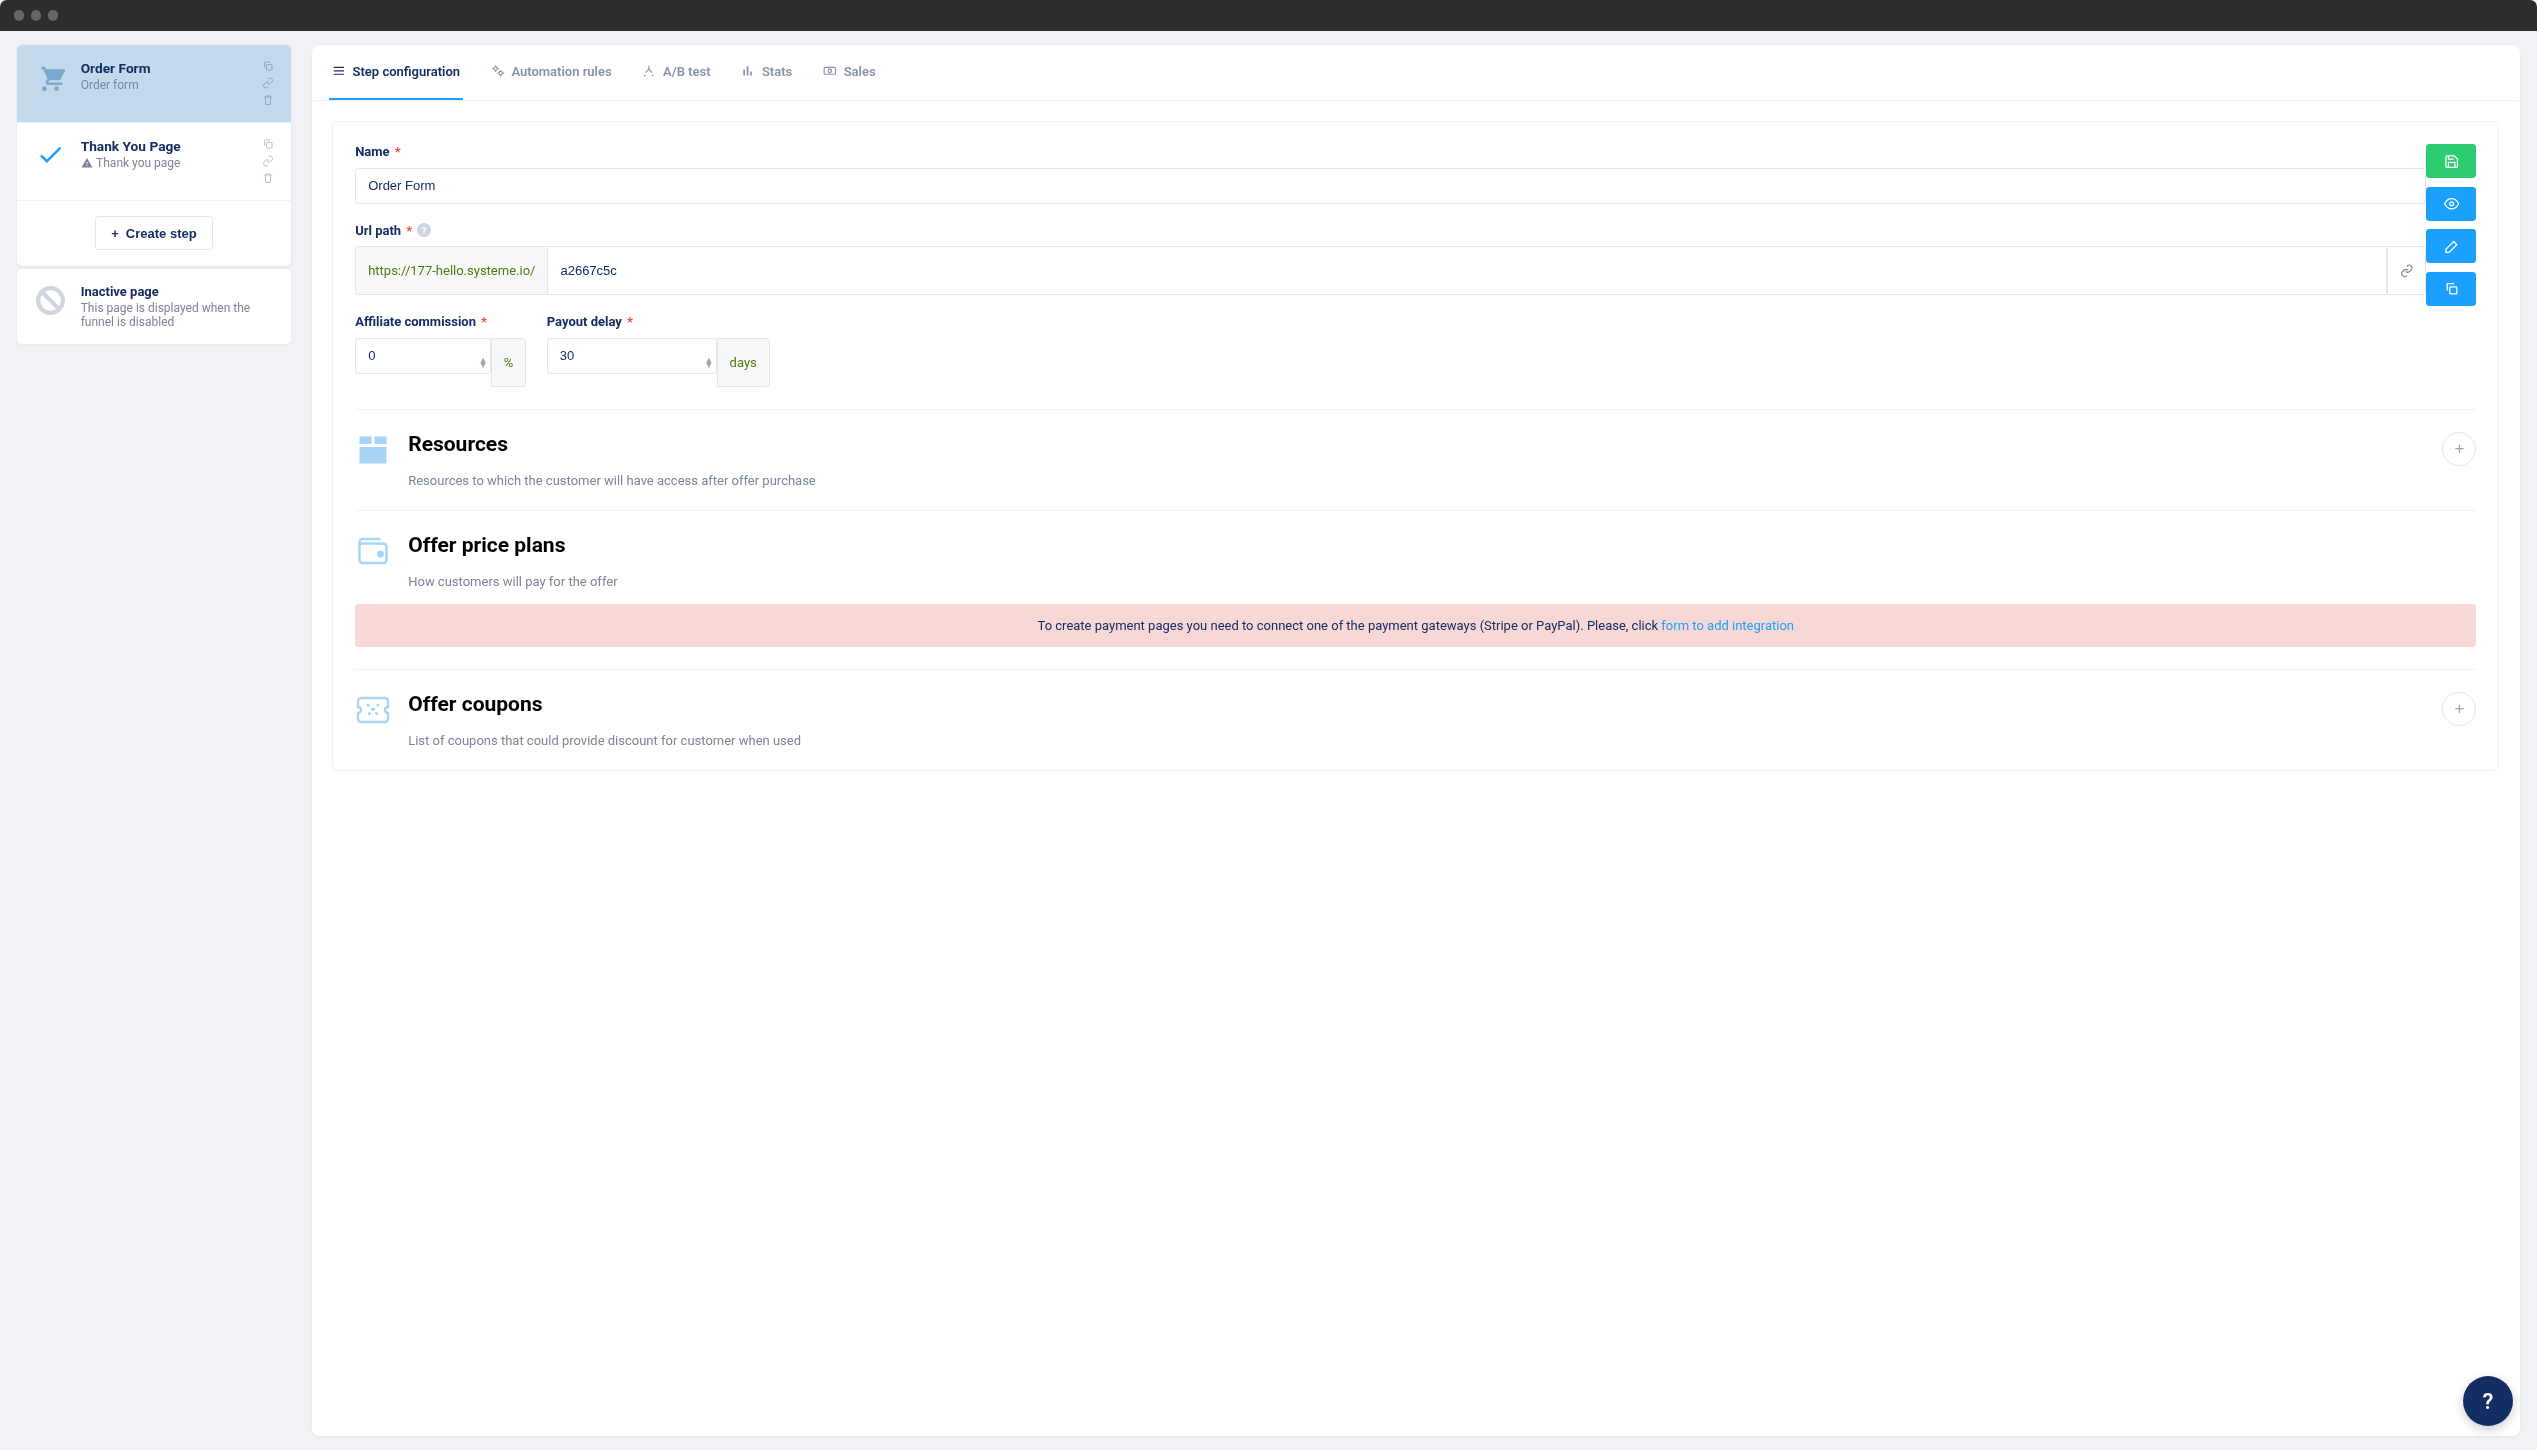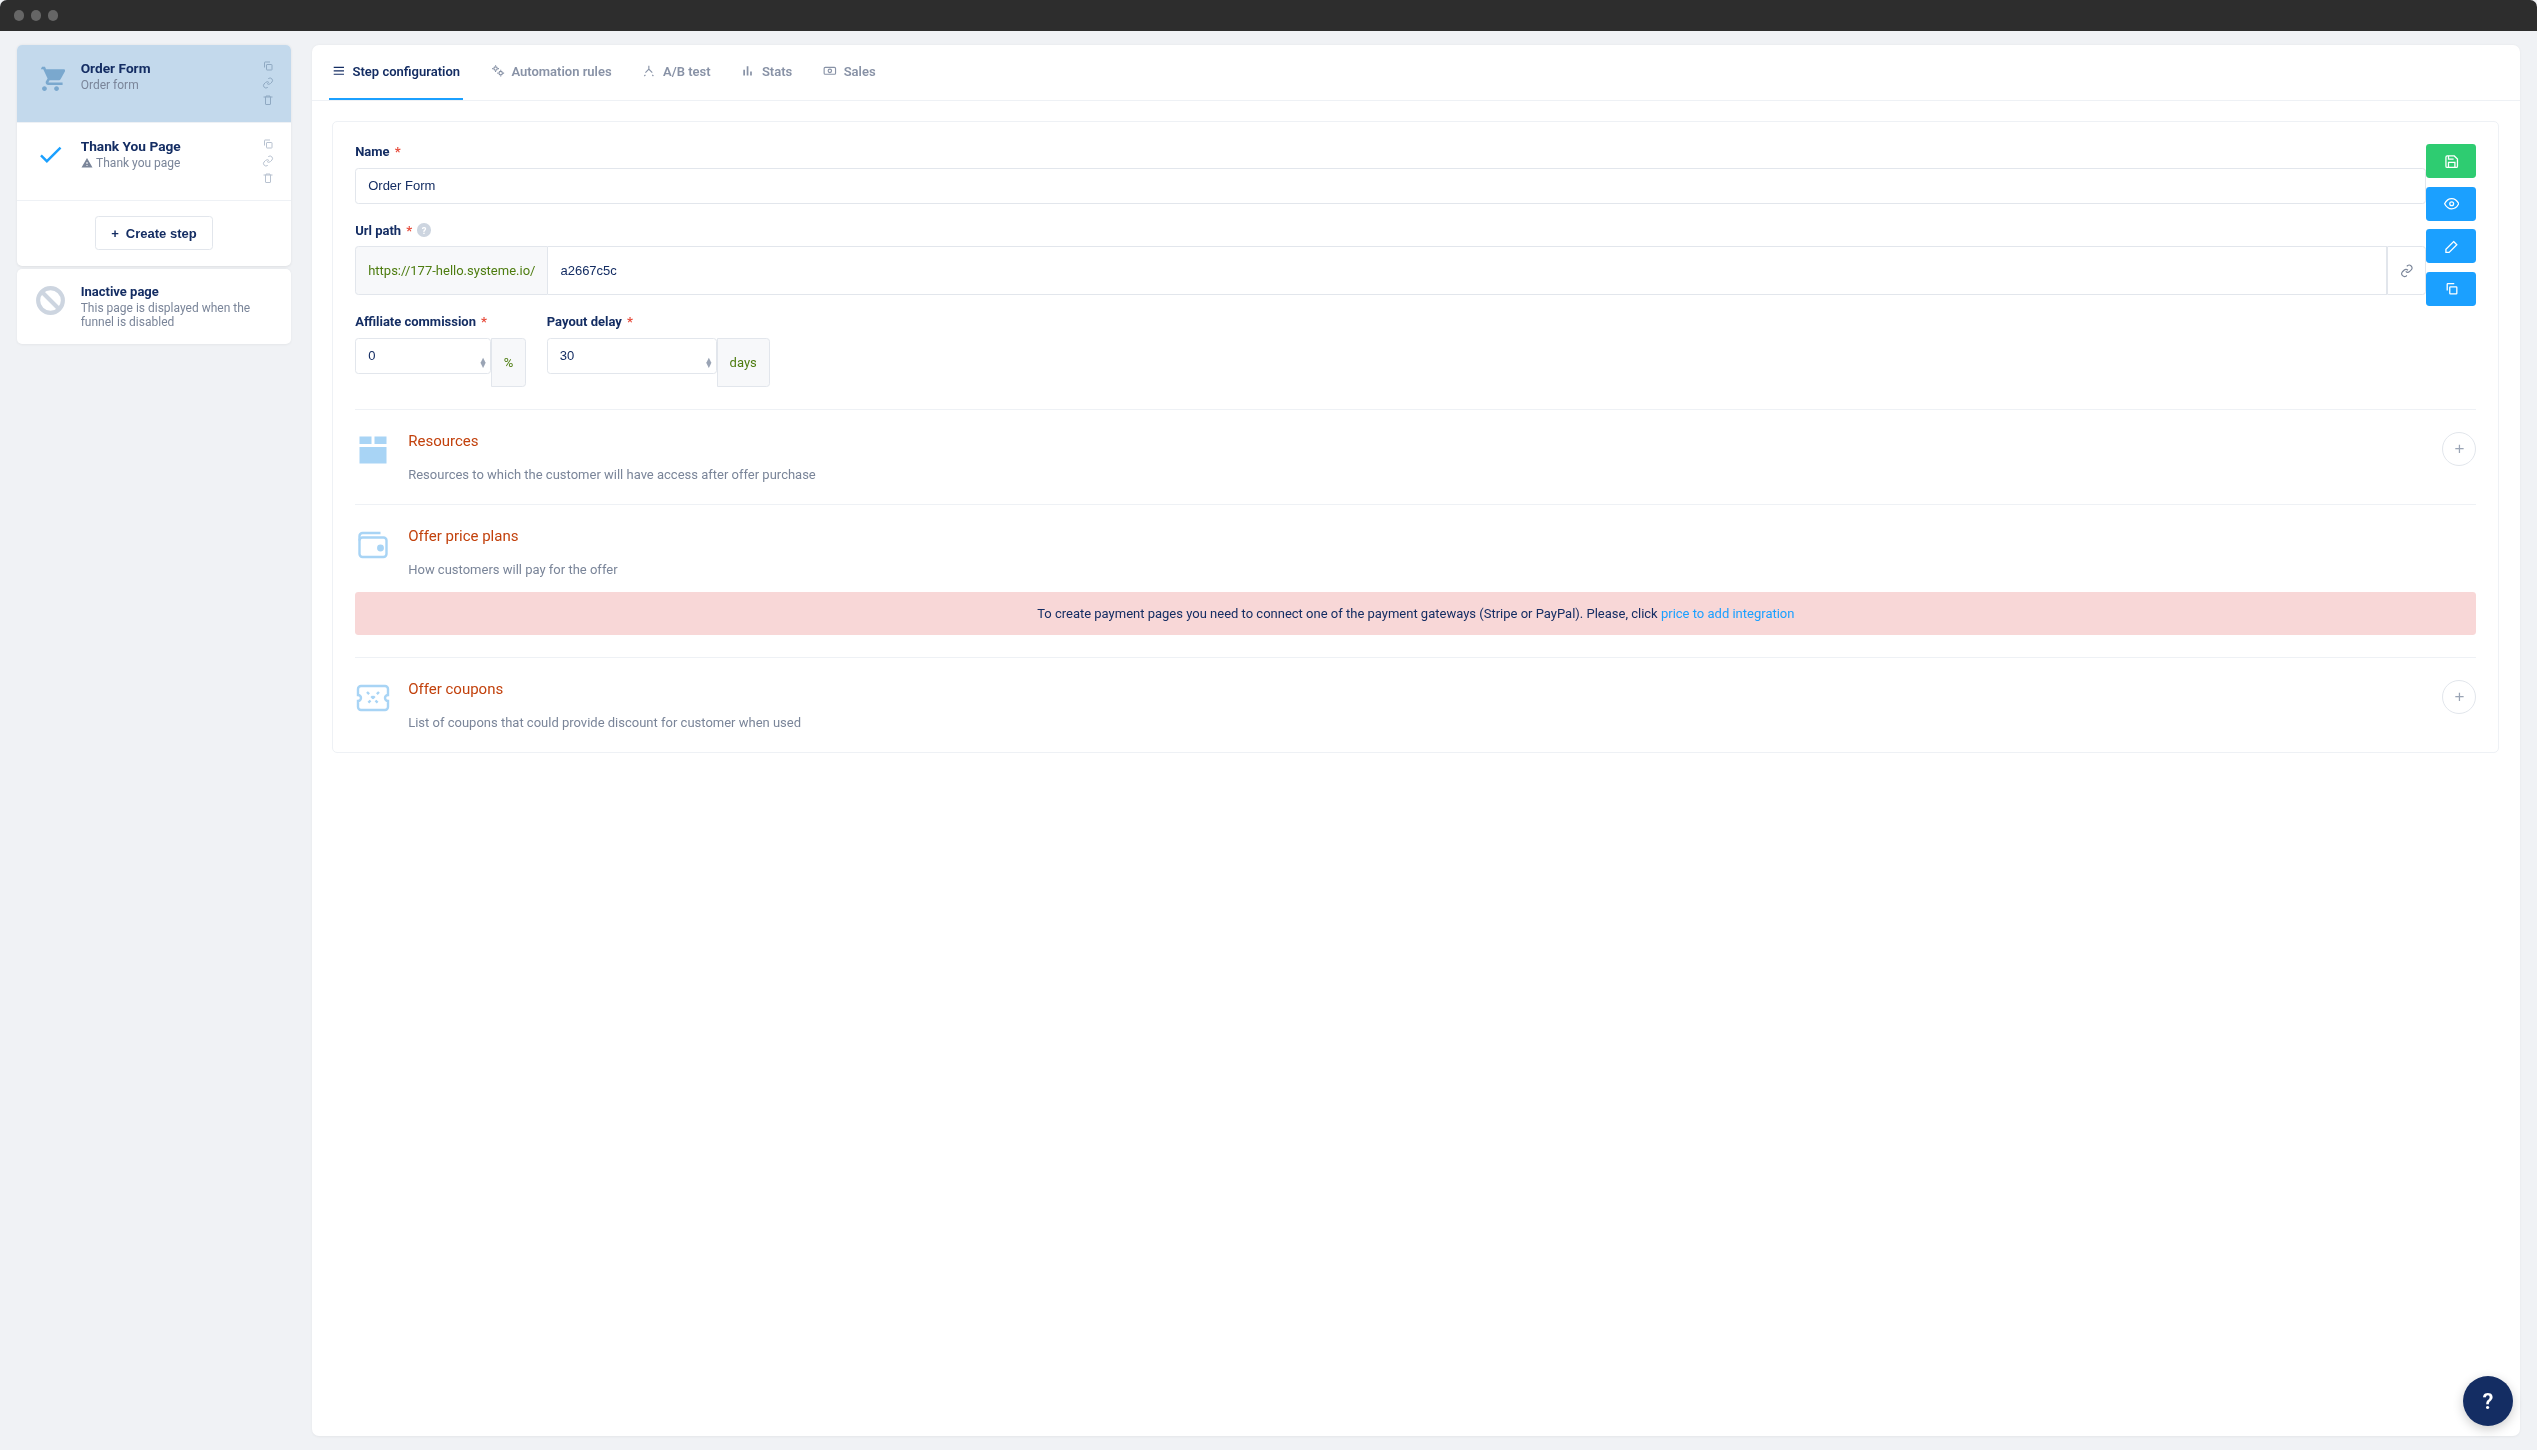--- a/index.html
+++ b/index.html
@@ -68,21 +68,21 @@
 
 .side-actions { display: flex; flex-direction: column; gap: 8.6px; width: 50px; flex-shrink: 0; }
 .action-btn { width: 50px; height: 34px; border-radius: 3.4px; display: flex; align-items: center; justify-content: center; cursor: pointer; color: #fff; border: none; }
 .btn-green { background: #2ecc71; }
 .btn-blue { background: #1ba0ff; }
 
 .section-divider { border: none; border-top: 0.9px solid #eef1f5; margin: 22px 0; }
 .section-row { display: flex; align-items: flex-start; gap: 17px; position: relative; }
 .section-icon { width: 36px; height: 36px; color: #a8d4f5; flex-shrink: 0; }
 .section-content { flex: 1; }
-.section-title { font-weight: 400; color: #c2410c; font-size: 15px; }
+.section-title { font-weight: 700; color: #000000; font-size: 21px; }
 .section-desc { color: #7a8599; font-size: 13px; margin-top: 17px; }
 .add-btn { width: 34px; height: 34px; border-radius: 50%; border: 0.9px solid #e2e6ec; background: #fff; display: flex; align-items: center; justify-content: center; color: #9aa4b5; font-size: 17px; cursor: pointer; flex-shrink: 0; }
 
 .alert { background: #f8d7d7; border-radius: 3.4px; padding: 13.7px 17px; margin-top: 15.4px; text-align: center; font-size: 13px; color: #142d63; }
 .alert a { color: #1ba0ff; text-decoration: none; }
 
 .help-fab { position: fixed; bottom: 24px; right: 24px; width: 50px; height: 50px; border-radius: 50%; background: #142d63; color: #fff; display: flex; align-items: center; justify-content: center; font-size: 22px; font-weight: 600; cursor: pointer; box-shadow: 0 3.4px 10.3px rgba(0,0,0,0.2); }
 
 svg { display: block; }
 </style>
@@ -339,21 +339,21 @@
                 <circle cx="17" cy="14" r="1.5" fill="currentColor"></circle>
               </svg>
           </div>
           <div class="section-content">
             <div class="section-title">Offer price plans</div>
             <div class="section-desc">How customers will pay for the offer</div>
           </div>
         </div>
         <div class="alert">
           <span>To create payment pages you need to connect one of the payment gateways (Stripe or PayPal). Please, click </span>
-          <a href="#">price to add integration</a>
+          <a href="#">form to add integration</a>
         </div>
 
         <hr class="section-divider">
 
         <div class="section-row">
           <div class="section-icon">
             <svg viewBox="0 0 24 24" width="36" height="36" fill="none" stroke="currentColor" stroke-width="1.6">
                 <path d="M20 12a2 2 0 0 1 2-2V6a2 2 0 0 0-2-2H4a2 2 0 0 0-2 2v4a2 2 0 0 1 0 4v4a2 2 0 0 0 2 2h16a2 2 0 0 0 2-2v-4a2 2 0 0 1-2-2z"></path>
                 <path d="M8 8l8 8M16 8l-8 8" stroke-dasharray="2 2"></path>
               </svg>

